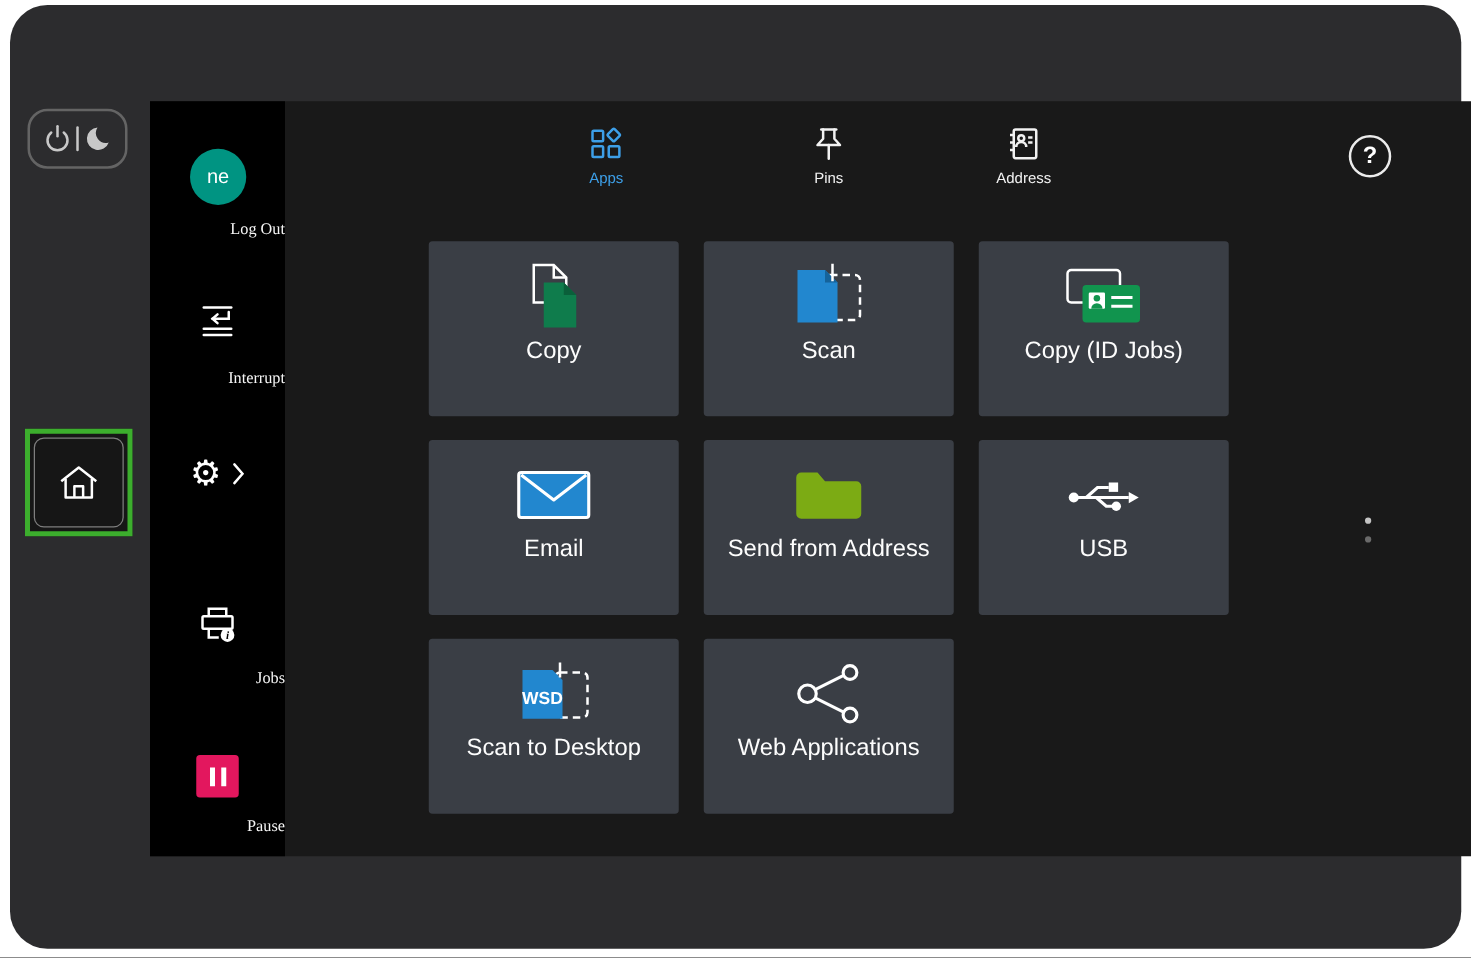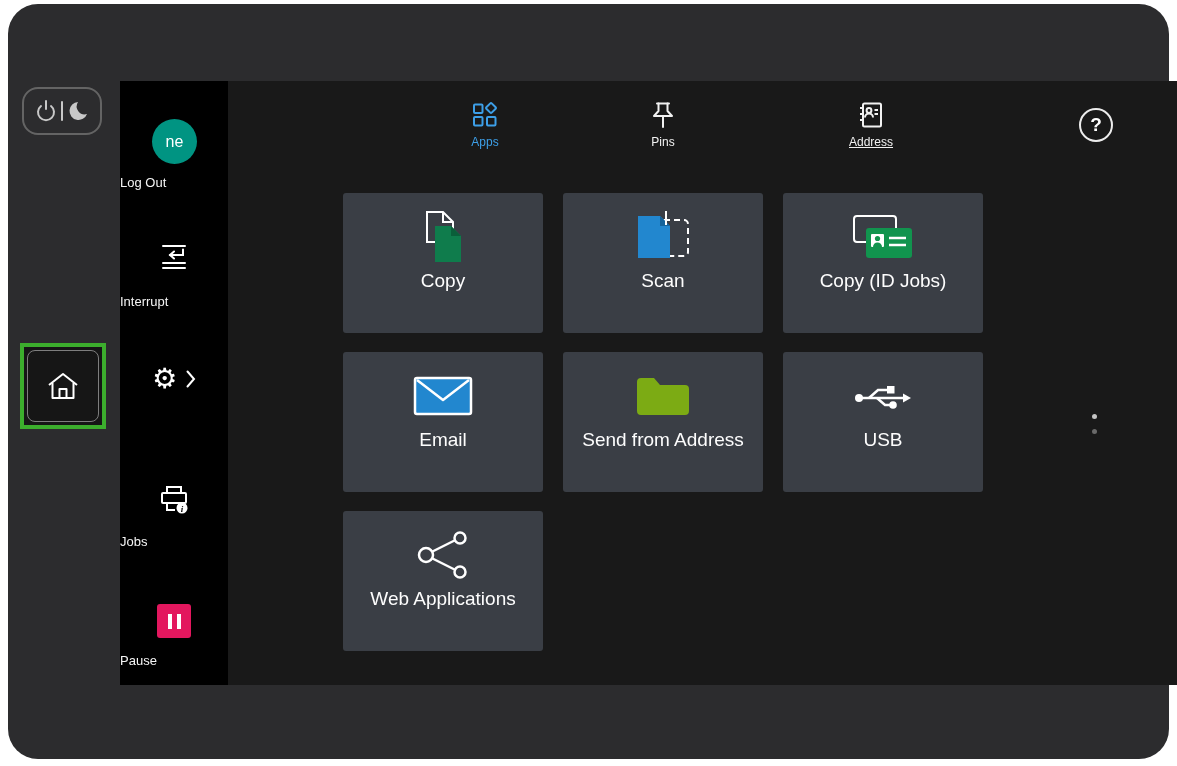--- a/index.html
+++ b/index.html
@@ -47,22 +47,22 @@
     position:absolute; left:0; top:0; width:108px; height:100%;
     background:var(--sidebar-bg, #000);
   }
   .avatar {
     position:absolute; left:32px; top:38px; width:45px; height:45px;
     border-radius:50%; background:var(--avatar-teal, #009482);
     display:flex; align-items:center; justify-content:center;
     color:#fff; font-size:16px;
   }
   .side-label {
-    position:absolute; left:0; width:108px; text-align:left;
-    color:#f5f5f5; font-size:13px;
+    position:absolute; left:0; width:108px; text-align:right;
+    color:#f5f5f5; font-size:13px;font-family:Liberation Serif, serif;
   }
   .lbl-logout    { top:94px; }
   .lbl-interrupt { top:213px; }
   .lbl-jobs      { top:453px; }
   .lbl-pause     { top:572px; }
   .side-iconbtn {
     position:absolute; left:0; width:108px; display:flex;
     align-items:center; justify-content:center;
   }
   .btn-interrupt { top:160px; height:30px; }
@@ -79,21 +79,21 @@
 
   
   .tab {
     position:absolute; top:20px; width:140px;
     display:flex; flex-direction:column; align-items:center; gap:6px;
     color:#f2f2f2; font-size:12px;
   }
   .tab.selected { color:var(--accent-blue, #3d9fe8); }
   .tab-apps    { left:295px; }
   .tab-pins    { left:473px; }
-  .tab-address { left:681px;text-decoration:underline; }
+  .tab-address { left:629px; }
 
   .help-btn {
     position:absolute; left:959px; top:27px; width:34px; height:34px;
     border:2px solid #ececec; border-radius:50%;
     color:#fff; font-size:19px; font-weight:bold;
     display:flex; align-items:center; justify-content:center;
   }
 
   
   .grid {
@@ -295,20 +295,31 @@
             </g>
             <circle cx="8" cy="23" r="4" fill="#fff"></circle>
             <path d="M52 18.5 L60 23 L52 27.5 Z" fill="#fff"></path>
             <rect x="36" y="11" width="7.5" height="7.5" fill="#fff"></rect>
             <circle cx="42" cy="30" r="3.8" fill="#fff"></circle>
           </svg>
         </span>
         <span class="tile-label">USB</span>
       </button>
 
+      <button class="tile">
+        <span class="tile-icon">
+          <svg width="66" height="53" viewBox="0 0 66 53">
+            <rect x="34" y="9" width="26" height="36" rx="4" fill="none" stroke="#fff" stroke-width="2" stroke-dasharray="6 4"></rect>
+            <path d="M8 7 h24 l8 8 v31 h-32 z" fill="#2287cf"></path>
+            <line x1="38" y1="1" x2="38" y2="13" stroke="#fff" stroke-width="2"></line>
+            <text x="24" y="34" text-anchor="middle" font-size="14" font-weight="bold" fill="#fff" font-family="'Liberation Sans',sans-serif">WSD</text>
+          </svg>
+        </span>
+        <span class="tile-label">Scan to Desktop</span>
+      </button>
 
       <button class="tile">
         <span class="tile-icon">
           <svg width="56" height="50" viewBox="0 0 56 50" fill="none" stroke="#fff" stroke-width="2.5">
             <circle cx="11" cy="25" r="7"></circle>
             <circle cx="45" cy="8" r="5.5"></circle>
             <circle cx="45" cy="42" r="5.5"></circle>
             <line x1="17.5" y1="21.5" x2="39.5" y2="10.5"></line>
             <line x1="17.5" y1="28.5" x2="39.5" y2="39.5"></line>
           </svg>

